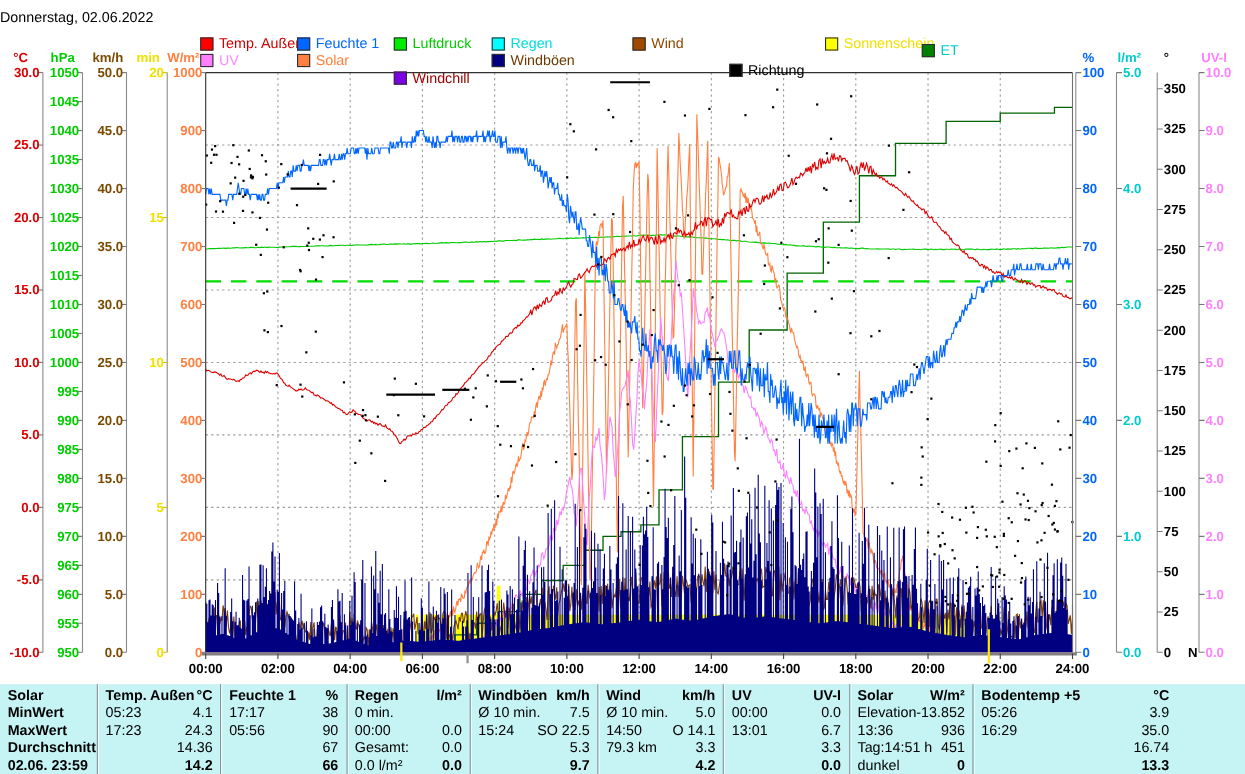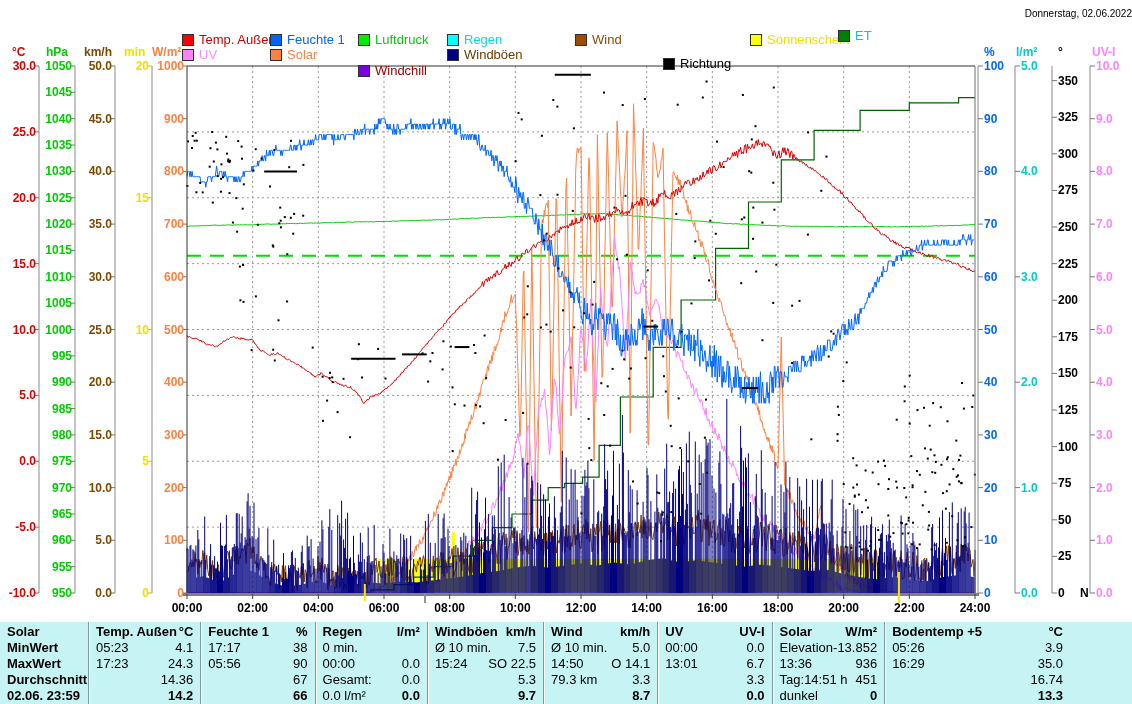--- a/index.html
+++ b/index.html
@@ -1,19 +1,19 @@
 <!DOCTYPE html>
 <html><head>
 <meta charset="utf-8">
 <style>
   html,body{margin:0;padding:0;background:#fff;}
   body{width:1132px;height:704px;font-family:"Liberation Sans",sans-serif;overflow:hidden;position:relative;}
   #app{position:relative;width:1132px;height:704px;}
   #chart-svg{position:absolute;left:0;top:0;}
-  #page-title{position:absolute;left:0;top:8px;width:1132px;text-align:right;font-size:10px;color:#000;}
+  #page-title{position:absolute;left:0;top:8px;width:1132px;text-align:left;font-size:13px;color:#000;}
   .legend-item{position:absolute;height:13px;display:flex;align-items:center;gap:5px;font-size:13px;white-space:nowrap;}
   .legend-box{width:10px;height:10px;border:1px solid #303030;flex:0 0 auto;}
   .annotation{position:absolute;top:625px;height:15px;display:flex;align-items:center;gap:11px;font-size:13px;color:#000;white-space:nowrap;}
   .sun-icon{display:inline-block;width:9px;height:9px;background:#ffe800;border-radius:50%;box-shadow:0 0 3px 2px rgba(255,255,0,.75);}
   .cloud-icon{display:inline-block;width:13px;height:7px;background:#ffe800;border-radius:4px 4px 2px 2px;}
   .square-icon{display:inline-block;width:5px;height:5px;border:2px solid #ffe200;background:#fff;}
   .arrow-up-icon{display:inline-block;width:10px;height:11px;border:1px dashed #9aaccc;color:#e8b800;font-size:9px;line-height:10px;text-align:center;font-weight:bold;}
   #data-table{position:absolute;left:0;top:622px;width:1132px;height:82px;background:#c6f3f3;display:flex;font-size:13px;color:#000;}
   .tcol{box-sizing:border-box;padding-top:2px;}
   .tcol + .tcol{border-left:1px solid #7f97a0;box-shadow:inset 1px 0 0 #ffffff;}
@@ -679,21 +679,21 @@
         <span style="color: rgb(138, 74, 0);">Wind</span>
       </div>
       <div class="legend-item" style="left: 663px; top: 33px; margin-top: 24px;">
         <span class="legend-box" style="background: rgb(0, 0, 0);"></span>
         <span style="color: rgb(0, 0, 0);">Richtung</span>
       </div>
       <div class="legend-item" style="left: 750px; top: 33px;">
         <span class="legend-box" style="background: rgb(255, 255, 0);"></span>
         <span style="color: rgb(240, 224, 0);">Sonnenschein</span>
       </div>
-      <div class="legend-item" style="left: 838px; top: 29px;">
+      <div class="legend-item" style="left: 838px; top: 39px;">
         <span class="legend-box" style="background: rgb(0, 128, 0);"></span>
         <span style="color: rgb(0, 204, 204);">ET</span>
       </div>
       <div class="legend-item" style="left: 182px; top: 48px;">
         <span class="legend-box" style="background: rgb(255, 128, 255);"></span>
         <span style="color: rgb(255, 138, 255);">UV</span>
       </div>
       <div class="legend-item" style="left: 270px; top: 48px;">
         <span class="legend-box" style="background: rgb(255, 128, 64);"></span>
         <span style="color: rgb(255, 128, 64);">Solar</span>
@@ -848,21 +848,21 @@
         <div class="tcell">
           <span>14:50</span>
           <span>O 14.1</span>
         </div>
         <div class="tcell">
           <span>79.3 km</span>
           <span>3.3</span>
         </div>
         <div class="tcell">
           <span></span>
-          <span class="tbold">8.7</span>
+          <span class="tbold">4.2</span>
         </div>
       </div>
       <div class="tcol" style="width: 118px;">
         <div class="tcell tbold">
           <span>UV</span>
           <span class="tbold">UV-I</span>
         </div>
         <div class="tcell">
           <span>00:00</span>
           <span>0.0</span>

